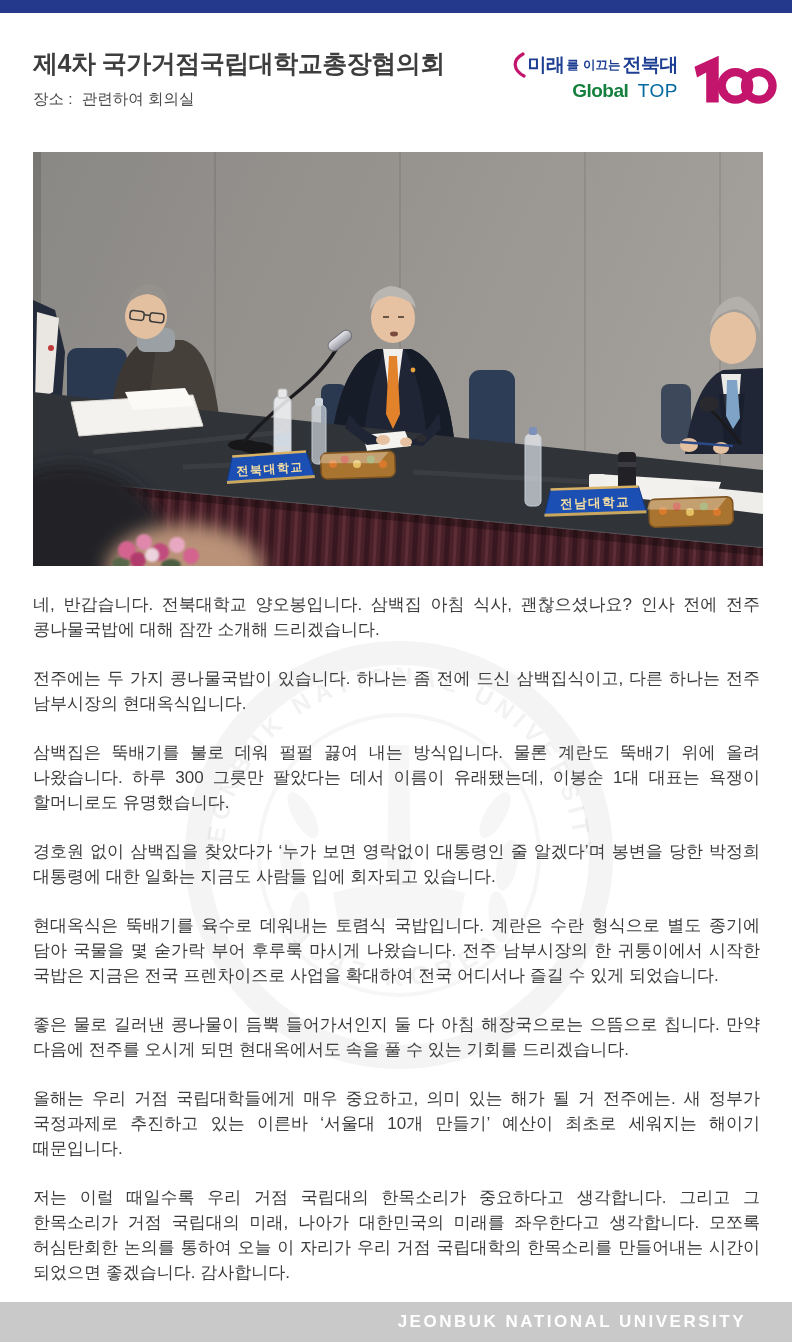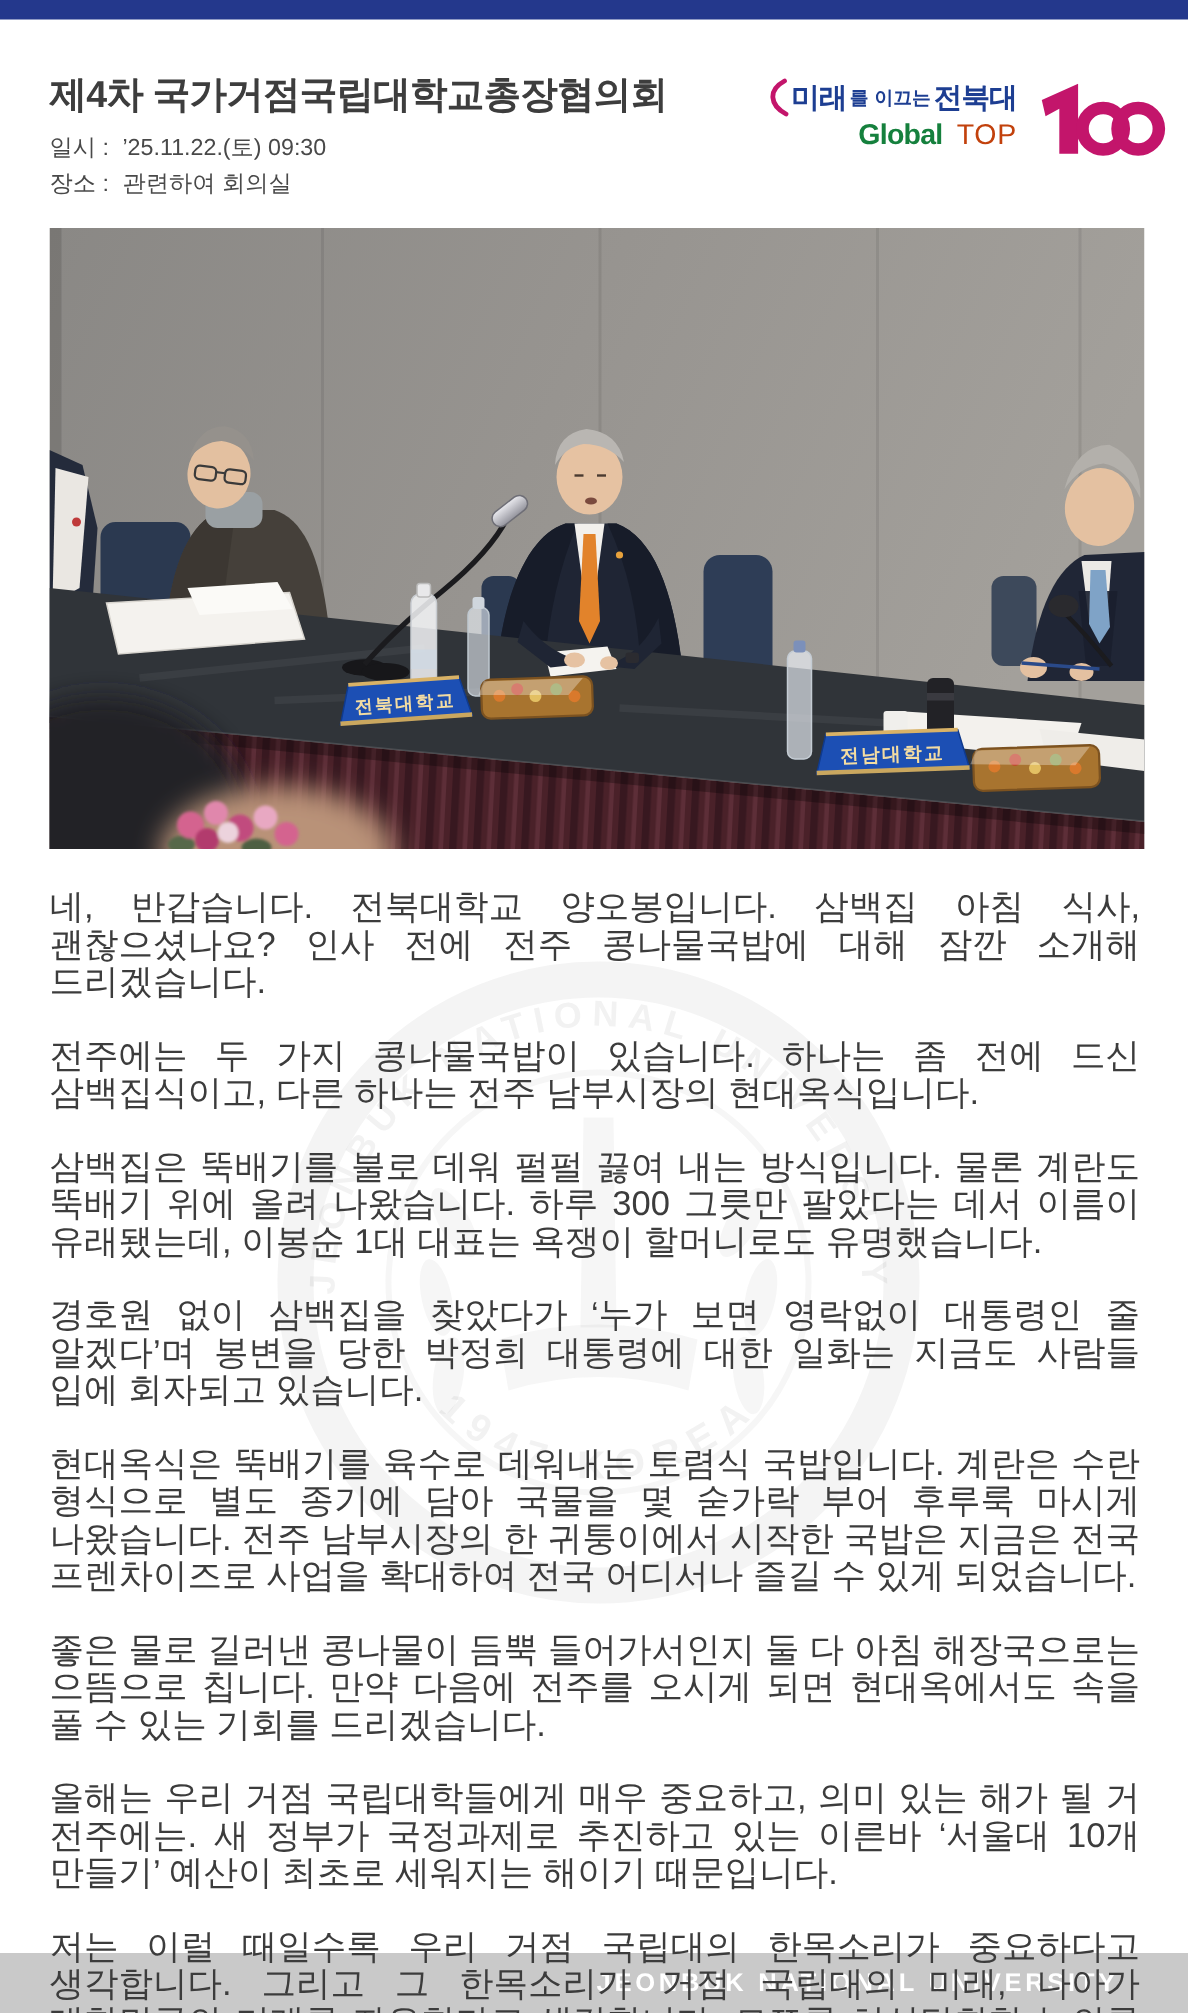--- a/index.html
+++ b/index.html
@@ -14,48 +14,45 @@
   .meta-label{margin-right:9px;}
   
   .logo{display:flex;align-items:flex-start;margin-top:4px;}
   .logo-text{display:flex;flex-direction:column;align-items:flex-end;margin-right:4px;}
   .logo-line1{display:flex;align-items:center;color:#1d3e92;white-space:nowrap;}
   .logo-swoosh{margin-right:2px;align-self:flex-start;}
   .lg-big{font-size:19px;font-weight:bold;letter-spacing:-0.5px;}
   .lg-small{font-size:12.5px;font-weight:bold;margin:0 2px;}
   .logo-line2{margin-top:2px;white-space:nowrap;}
   .lg-global{font-size:19px;font-weight:bold;color:#15803d;letter-spacing:-0.5px;}
-  .lg-top{font-size:19px;color:#c2410c;letter-spacing:0.5px;margin-left:5px;}
+  .lg-top{font-size:19px;color:#0369a1;letter-spacing:0.5px;margin-left:5px;}
   
   .photo{position:absolute;top:152px;left:33px;width:730px;height:414px;margin:0;}
   .photo svg{display:block;}
   
   .watermark{position:absolute;top:635px;left:183px;width:432px;height:440px;z-index:1;}
   
   .body-text{position:absolute;top:592px;left:33px;width:727px;z-index:2;}
-  .body-text p{margin:0 0 24px 0;font-size:23px;line-height:25px;color:#3c3c3c;
+  .body-text p{margin:0 0 24px 0;font-size:17px;line-height:25px;color:#3c3c3c;
                text-align:justify;word-break:keep-all;}
   
   .footer{position:absolute;left:0;bottom:0;width:792px;height:40px;background:#c9c9c9;
           display:flex;align-items:center;justify-content:flex-end;box-sizing:border-box;padding-right:46px;}
   .footer span{color:#ffffff;font-weight:bold;font-size:17px;letter-spacing:2.5px;}
 </style>
 </head>
 <body>
 
 <div class="page">
 
   <div class="topbar"></div>
 
   <header class="header">
     <div class="header-left">
       <h1 class="page-title">제4차 국가거점국립대학교총장협의회</h1>
-      <div class="meta-line">
-        <span class="meta-label">일시 :</span><span class="meta-value">’25.11.22.(토) 09:30</span>
-      </div>
       <div class="meta-line">
         <span class="meta-label">장소 :</span><span class="meta-value">관련하여 회의실</span>
       </div>
     </div>
 
     <div class="logo">
       <div class="logo-text">
         <div class="logo-line1">
           <svg class="logo-swoosh" width="16" height="26" viewBox="0 0 16 26">
             <path d="M14,24 C3,18 2,8 13,2" fill="none" stroke="#c3156b" stroke-width="3.2" stroke-linecap="round"></path>

